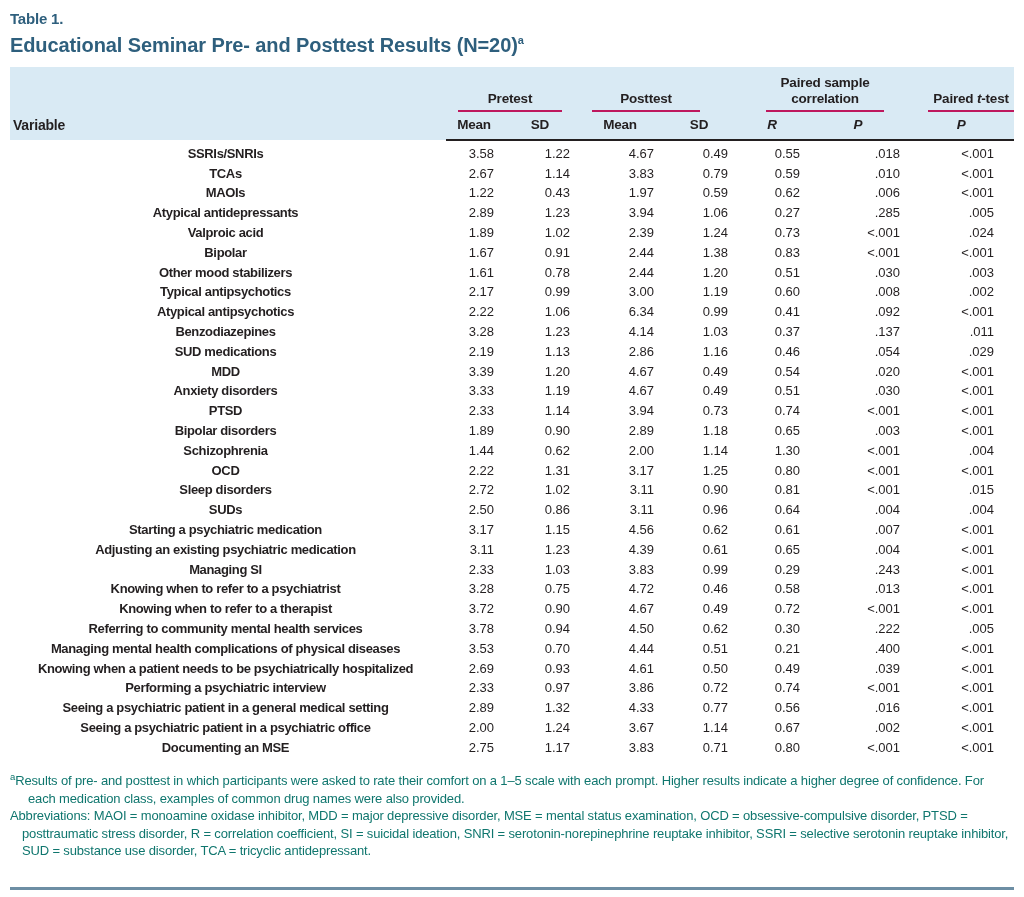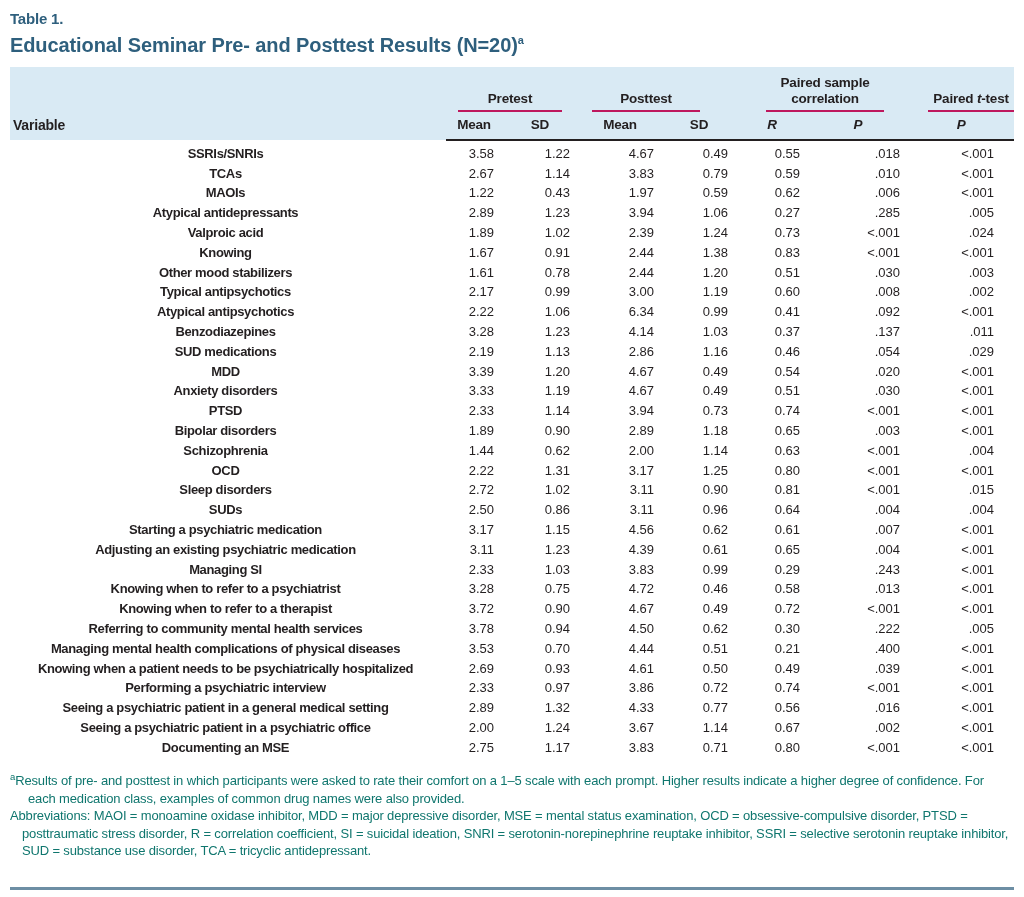--- a/index.html
+++ b/index.html
@@ -129,21 +129,21 @@
           <td class="var">Valproic acid</td>
           <td class="num">1.89</td>
           <td class="num">1.02</td>
           <td class="num">2.39</td>
           <td class="num">1.24</td>
           <td class="num">0.73</td>
           <td class="num">&lt;.001</td>
           <td class="num last">.024</td>
         </tr>
         <tr>
-          <td class="var">Knowing</td>
+          <td class="var">Bipolar</td>
           <td class="num">1.67</td>
           <td class="num">0.91</td>
           <td class="num">2.44</td>
           <td class="num">1.38</td>
           <td class="num">0.83</td>
           <td class="num">&lt;.001</td>
           <td class="num last">&lt;.001</td>
         </tr>
         <tr>
           <td class="var">Other mood stabilizers</td>
@@ -234,21 +234,21 @@
           <td class="num">0.65</td>
           <td class="num">.003</td>
           <td class="num last">&lt;.001</td>
         </tr>
         <tr>
           <td class="var">Schizophrenia</td>
           <td class="num">1.44</td>
           <td class="num">0.62</td>
           <td class="num">2.00</td>
           <td class="num">1.14</td>
-          <td class="num">0.63</td>
+          <td class="num">1.30</td>
           <td class="num">&lt;.001</td>
           <td class="num last">.004</td>
         </tr>
         <tr>
           <td class="var">OCD</td>
           <td class="num">2.22</td>
           <td class="num">1.31</td>
           <td class="num">3.17</td>
           <td class="num">1.25</td>
           <td class="num">0.80</td>

